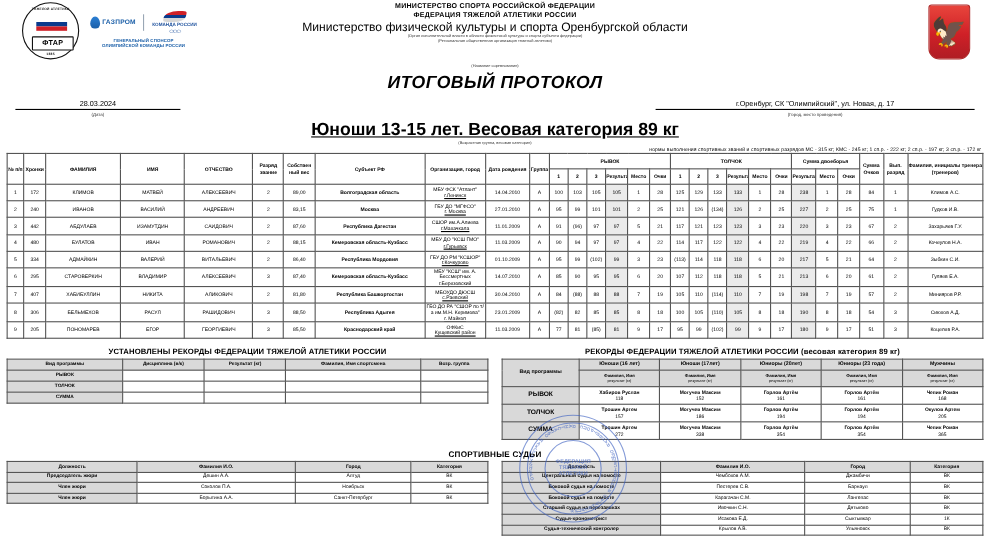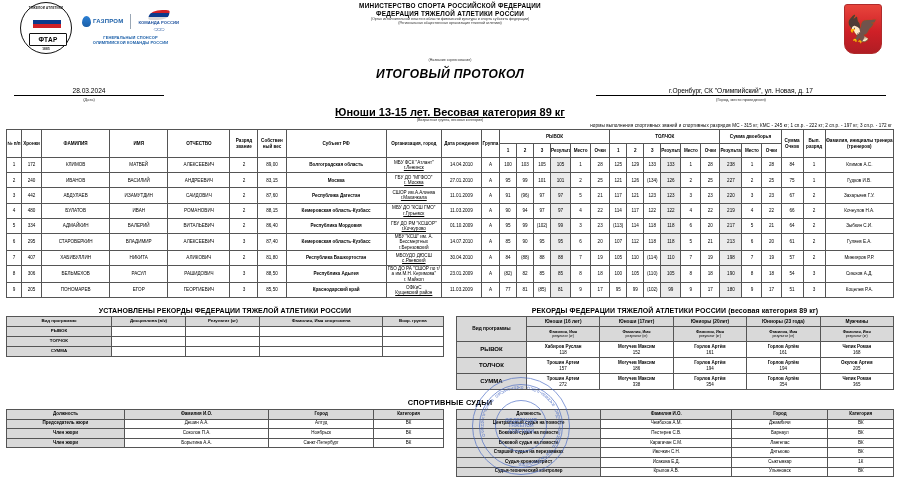--- a/index.html
+++ b/index.html
@@ -123,36 +123,36 @@
   
   .title-main {
     text-align:center;
     font-size:11.5px;
     font-weight:bold;
     font-style:italic;
     margin-top:3px;
   }
   .title-sub-c { text-align:center; font-size:3.6px; color:#333; }
   .protocol {
-    text-align:center; font-size:12px; font-style:italic; font-weight:bold;
+    text-align:center; font-size:16px; font-style:italic; font-weight:bold;
     margin-top:5px; letter-spacing:.4px;
   }
 
   .meta-row {
     display:flex; justify-content:space-between; align-items:flex-end;
     margin-top:6px; padding: 0 8px;
   }
   .meta-left { width:150px; text-align:center; }
   .meta-right { width:290px; text-align:center; }
   .meta-val { font-size:6.6px; padding-bottom:1px; }
   .meta-line { border-bottom:1px solid #000; }
   .meta-cap { font-size:4px; color:#333; margin-top:1px;}
 
   .cat-title {
-    text-align:center; font-size:11px; font-weight:bold; margin-top:4px;
+    text-align:center; font-size:16px; font-weight:bold; margin-top:4px;
     text-decoration: underline;
   }
   .cat-cap { text-align:center; font-size:3.6px; color:#333;}
   .norms {
     text-align:right; font-size:4.6px; margin-top:1px; padding-right:2px;
     letter-spacing:.1px;
   }
 
   
   table.grid {
@@ -297,20 +297,21 @@
         <div class="gaz-sub">
           <div>ГЕНЕРАЛЬНЫЙ СПОНСОР</div>
           <div>ОЛИМПИЙСКОЙ КОМАНДЫ РОССИИ</div>
         </div>
       </div>
     </div>
 
     <div class="hdr-center">
       <div class="l1">МИНИСТЕРСТВО СПОРТА  РОССИЙСКОЙ ФЕДЕРАЦИИ</div>
       <div class="l2">ФЕДЕРАЦИЯ ТЯЖЕЛОЙ АТЛЕТИКИ РОССИИ</div>
+      <div class="l3">Министерство физической культуры и спорта Оренбургской области</div>
       <div class="tiny">(Орган исполнительной власти в области физической культуры и спорта субъекта федерации)</div>
       <div class="tiny">(Региональная общественная организация тяжелой атлетики)</div>
     </div>
 
     <div class="coat">
       <div class="eagle">🦅</div>
     </div>
   </div>
 
   <div class="title-sub-c">(Название соревнования)</div>

